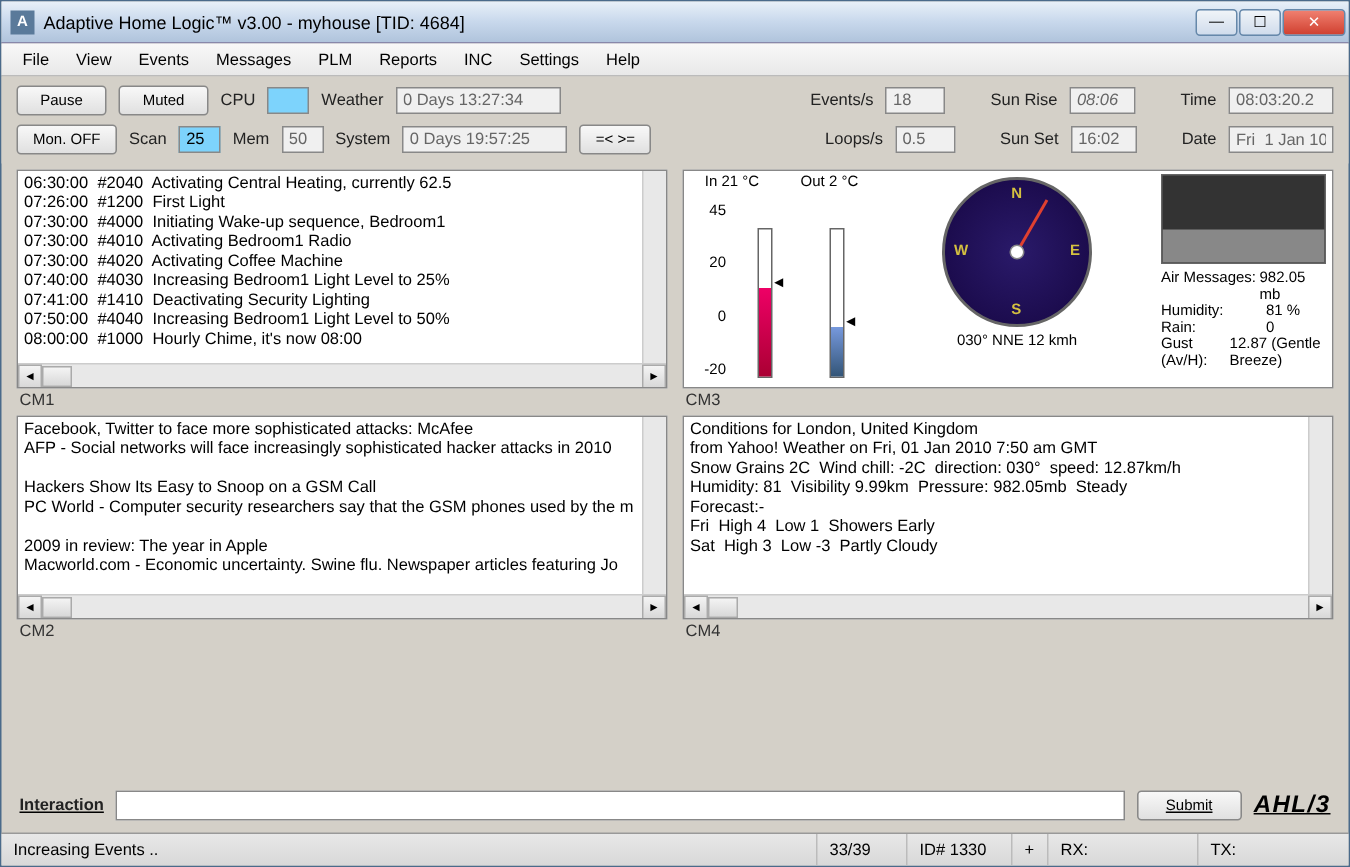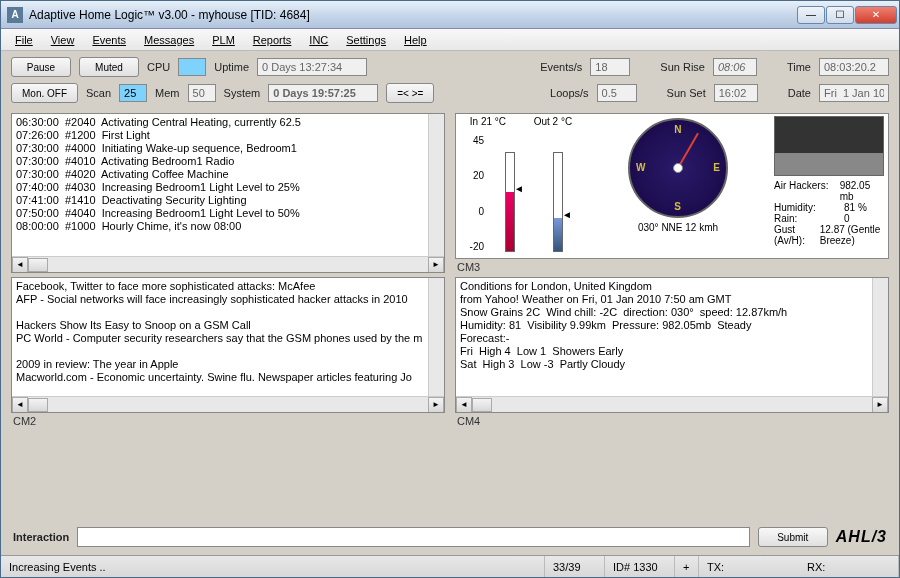--- a/index.html
+++ b/index.html
@@ -5,21 +5,21 @@
 * { margin:0; padding:0; box-sizing:border-box; }
 body { font-family:"Segoe UI",Tahoma,sans-serif; font-size:11px; background:#d4d0c8; width:900px; height:578px; overflow:hidden; }
 .window { width:900px; height:578px; display:flex; flex-direction:column; border:1px solid #4a6a8a; background:#d4d0c8; }
 .titlebar { height:28px; background:linear-gradient(#e8f0f8,#c8d8ec,#b0c4dc); display:flex; align-items:center; padding:0 2px; border-bottom:1px solid #88a; }
 .titlebar-icon { width:16px; height:16px; background:#5a7a9a; margin:0 4px; display:inline-flex; align-items:center; justify-content:center; font-weight:bold; color:#fff; font-size:10px; }
 .titlebar-text { flex:1; font-size:12px; color:#000; padding-left:2px; }
 .win-buttons { display:flex; gap:1px; }
 .win-btn { width:28px; height:18px; border:1px solid #6688aa; border-radius:3px; background:linear-gradient(#f0f4f8,#d0dcec); display:flex; align-items:center; justify-content:center; font-size:10px; cursor:pointer; }
 .win-btn.close { background:linear-gradient(#f08070,#d04030); color:#fff; width:42px; }
 .menubar { height:22px; background:linear-gradient(#f8f8f8,#e8e8e8); display:flex; align-items:center; padding:0 6px; gap:2px; border-bottom:1px solid #bbb; }
-.menu-item { padding:2px 8px; text-decoration:underline; cursor:pointer; }
+.menu-item { padding:2px 8px; cursor:pointer; }
 .toolbar { display:flex; flex-wrap:wrap; padding:6px 10px; gap:6px; align-items:center; background:#d4d0c8; }
 .tb-row { display:flex; align-items:center; gap:8px; width:100%; }
 .btn { height:20px; padding:0 10px; background:linear-gradient(#f8f8f8,#e0e0e0); border:1px solid #888; border-radius:3px; font-size:10px; cursor:pointer; min-width:60px; }
 .fld-label { font-size:11px; color:#222; }
 .fld { height:18px; border:1px solid #888; background:#7dd3fc; font-size:11px; padding:0 4px; }
 .fld.ro { background:#f0f0f0; color:#666; }
 .content { flex:1; padding:4px 10px 8px 10px; display:grid; grid-template-columns:1fr 1fr; grid-template-rows:160px 150px; gap:4px 10px; }
 .panel-wrap { display:flex; flex-direction:column; }
 .panel { flex:1; background:#fff; border:1px solid #888; overflow:hidden; position:relative; display:flex; flex-direction:column; }
 .panel-body { flex:1; overflow:hidden; padding:2px 4px; font-size:11px; line-height:13px; white-space:pre; }
@@ -41,21 +41,21 @@
 .compass-face { width:100px; height:100px; border-radius:50%; background:radial-gradient(circle,#2a1a6a 0%,#1a0a4a 80%,#000 100%); position:relative; border:2px solid #666; }
 .compass-face .dir { position:absolute; color:#d4c040; font-size:10px; font-weight:bold; }
 .compass-needle { position:absolute; left:50%; top:50%; width:2px; height:40px; background:#e04030; transform-origin:bottom center; transform:translate(-50%,-100%) rotate(30deg); }
 .compass-center { position:absolute; left:50%; top:50%; width:10px; height:10px; border-radius:50%; background:#fff; border:1px solid #888; transform:translate(-50%,-50%); }
 .compass-txt { font-size:10px; text-align:center; margin-top:4px; }
 .stats { flex:1; display:flex; flex-direction:column; padding:2px 4px; font-size:10px; }
 .sparkline { height:60px; background:#333; border:1px solid #666; margin-bottom:4px; position:relative; overflow:hidden; }
 .spark-fill { position:absolute; bottom:0; left:0; right:0; height:38%; background:#888; }
 .stat-row { display:flex; }
 .stat-row .k { width:70px; }
-.interaction-bar { display:flex; align-items:center; padding:8px 12px; gap:8px; }
+.interaction-bar { display:flex; align-items:center; padding:8px 12px; gap:8px;text-decoration:underline; }
 .interaction-input { flex:1; height:20px; border:1px solid #888; background:#fff; padding:0 4px; }
 .logo { font-style:italic; font-weight:bold; font-size:16px; font-family:Arial; letter-spacing:1px; }
 .statusbar { height:22px; border-top:1px solid #999; background:linear-gradient(#e8e8e8,#d8d8d8); display:flex; align-items:center; font-size:11px; }
 .statusbar .cell { padding:0 8px; border-right:1px solid #bbb; height:100%; display:flex; align-items:center; }
 .statusbar .cell:first-child { flex:1; }
 </style>
 </head>
 <body>
 
 <div class="window">
@@ -80,40 +80,40 @@
     <span class="menu-item">Settings</span>
     <span class="menu-item">Help</span>
   </div>
 
   <div class="toolbar">
     <div class="tb-row">
       <button class="btn">Pause</button>
       <button class="btn">Muted</button>
       <span class="fld-label">CPU</span>
       <input class="fld" style="width: 28px;" value="">
-      <span class="fld-label">Uptime</span>
+      <span class="fld-label">Weather</span>
       <input class="fld ro" style="width: 110px;" readonly="" value="0 Days 13:27:34">
       <span style="flex:1"></span>
       <span class="fld-label">Events/s</span>
       <input class="fld ro" style="width: 40px;" readonly="" value="18">
       <span style="width:14px"></span>
       <span class="fld-label">Sun Rise</span>
       <input class="fld ro" style="width: 44px; font-style: italic;" readonly="" value="08:06">
       <span style="width:14px"></span>
       <span class="fld-label">Time</span>
       <input class="fld ro" style="width: 70px;" readonly="" value="08:03:20.2">
     </div>
     <div class="tb-row">
       <button class="btn">Mon. OFF</button>
       <span class="fld-label">Scan</span>
       <input class="fld" style="width: 28px;" value="25">
       <span class="fld-label">Mem</span>
       <input class="fld ro" style="width: 28px;" readonly="" value="50">
       <span class="fld-label">System</span>
-      <input class="fld ro" style="width: 110px; font-weight: bold;" readonly="" value="0 Days 19:57:25">
+      <input class="fld ro" style="width: 110px;" readonly="" value="0 Days 19:57:25">
       <button class="btn" style="min-width:46px">=&lt;  &gt;=</button>
       <span style="flex:1"></span>
       <span class="fld-label">Loops/s</span>
       <input class="fld ro" style="width: 40px;" readonly="" value="0.5">
       <span style="width:14px"></span>
       <span class="fld-label">Sun Set</span>
       <input class="fld ro" style="width: 44px;" readonly="" value="16:02">
       <span style="width:14px"></span>
       <span class="fld-label">Date</span>
       <input class="fld ro" style="width: 70px;" readonly="" value="Fri  1 Jan 10">
@@ -136,20 +136,21 @@
 08:00:00  #1000  Hourly Chime, it's now 08:00</div>
           <div class="scroll-v"></div>
         </div>
         <div class="scroll-h">
           <div class="scroll-btn">◄</div>
           <div class="scroll-thumb"></div>
           <div style="flex:1"></div>
           <div class="scroll-btn">►</div>
         </div>
       </div>
+      <div class="panel-label">CM1</div>
     </div>
 
     <div class="panel-wrap">
       <div class="panel">
         <div class="weather">
           <div class="thermo-area">
             <div class="thermo-head">
               <span><span>In</span> <span>21 °C</span></span>
               <span><span>Out</span> <span>2 °C</span></span>
             </div>
@@ -181,21 +182,21 @@
               <div class="compass-needle"></div>
               <div class="compass-center"></div>
             </div>
             <div class="compass-txt">030° NNE 12 kmh</div>
           </div>
           <div class="stats">
             <div class="sparkline">
                 <div class="spark-fill"></div>
               </div>
             <div class="stat-row">
-                <span class="k">Air Hackers:</span>
+                <span class="k">Air Messages:</span>
                 <span>982.05 mb</span>
               </div>
             <div class="stat-row">
                 <span class="k">Humidity:</span>
                 <span>81 %</span>
               </div>
             <div class="stat-row">
                 <span class="k">Rain:</span>
                 <span>0</span>
               </div>
@@ -260,16 +261,16 @@
     <input class="interaction-input" style="">
     <button class="btn" style="min-width:70px">Submit</button>
     <span class="logo">AHL/3</span>
   </div>
 
   <div class="statusbar">
     <div class="cell">Increasing Events ..</div>
     <div class="cell" style="width:60px">33/39</div>
     <div class="cell" style="width:70px">ID# 1330</div>
     <div class="cell" style="width:24px">+</div>
+    <div class="cell" style="width:100px">RX:</div>
     <div class="cell" style="width:100px;border-right:none">TX:</div>
-    <div class="cell" style="width:100px">RX:</div>
   </div>
 </div>
 
 </body></html>

